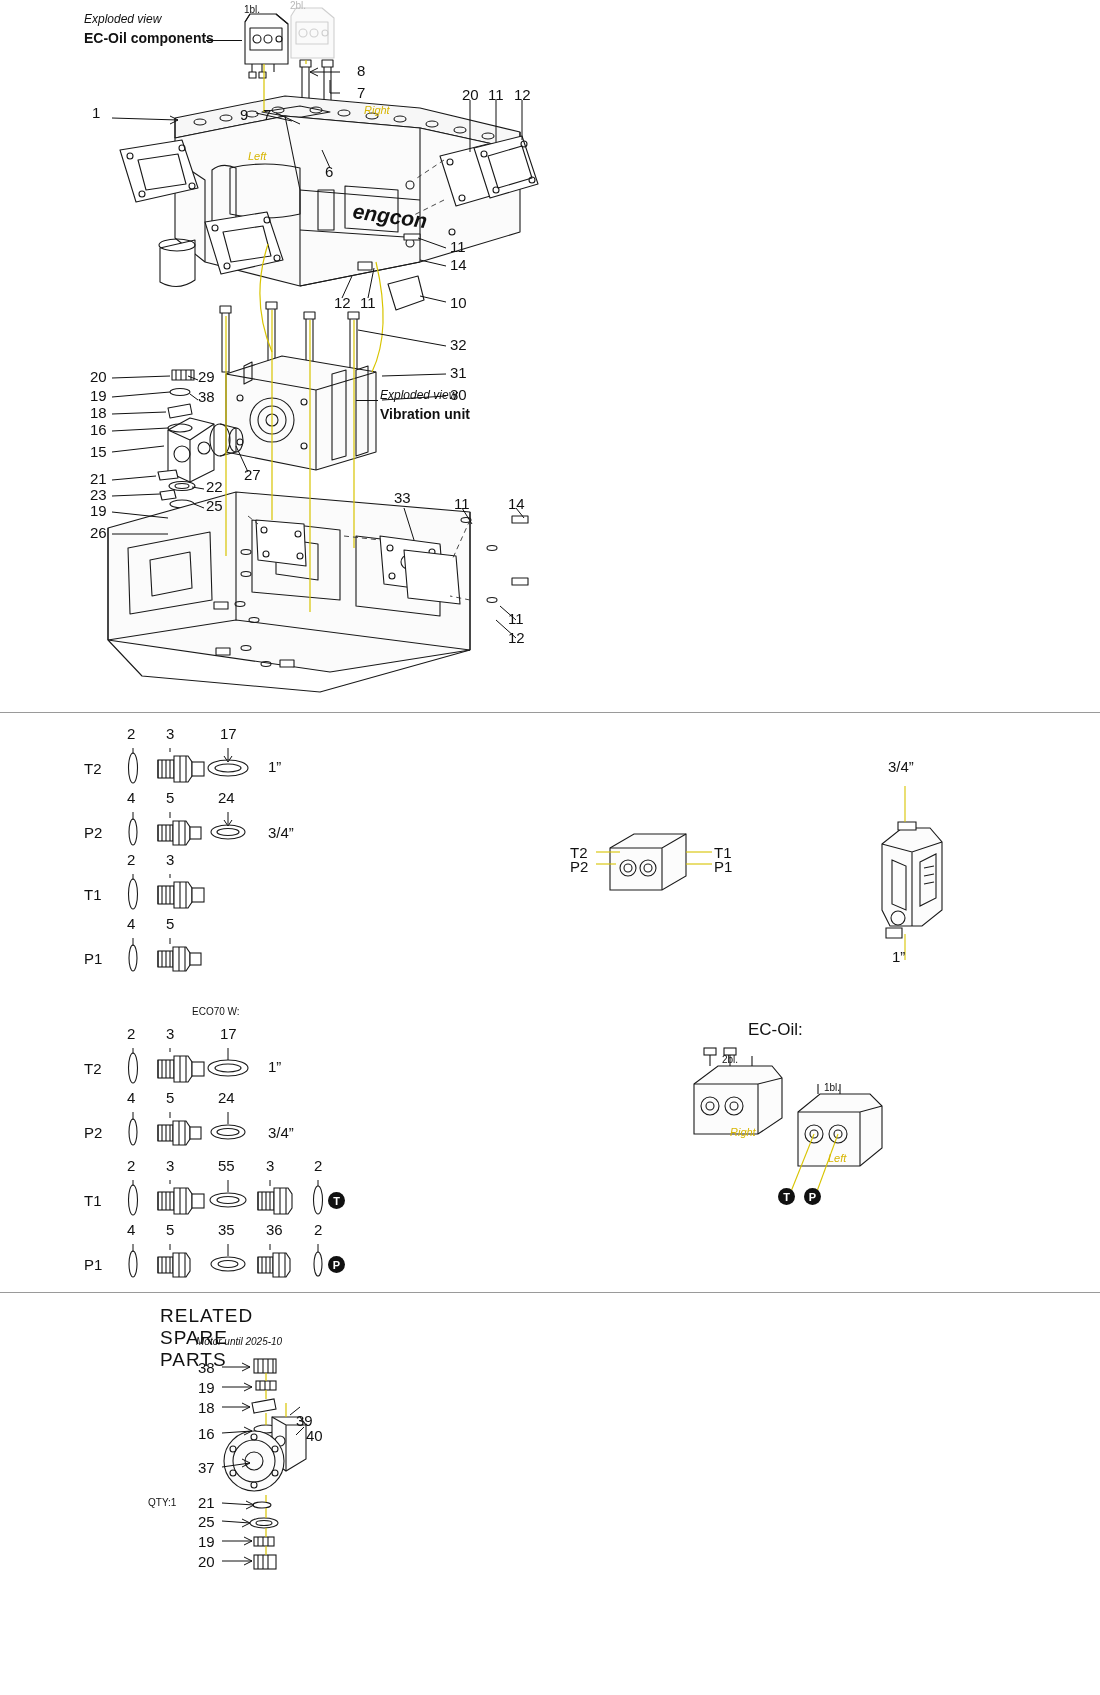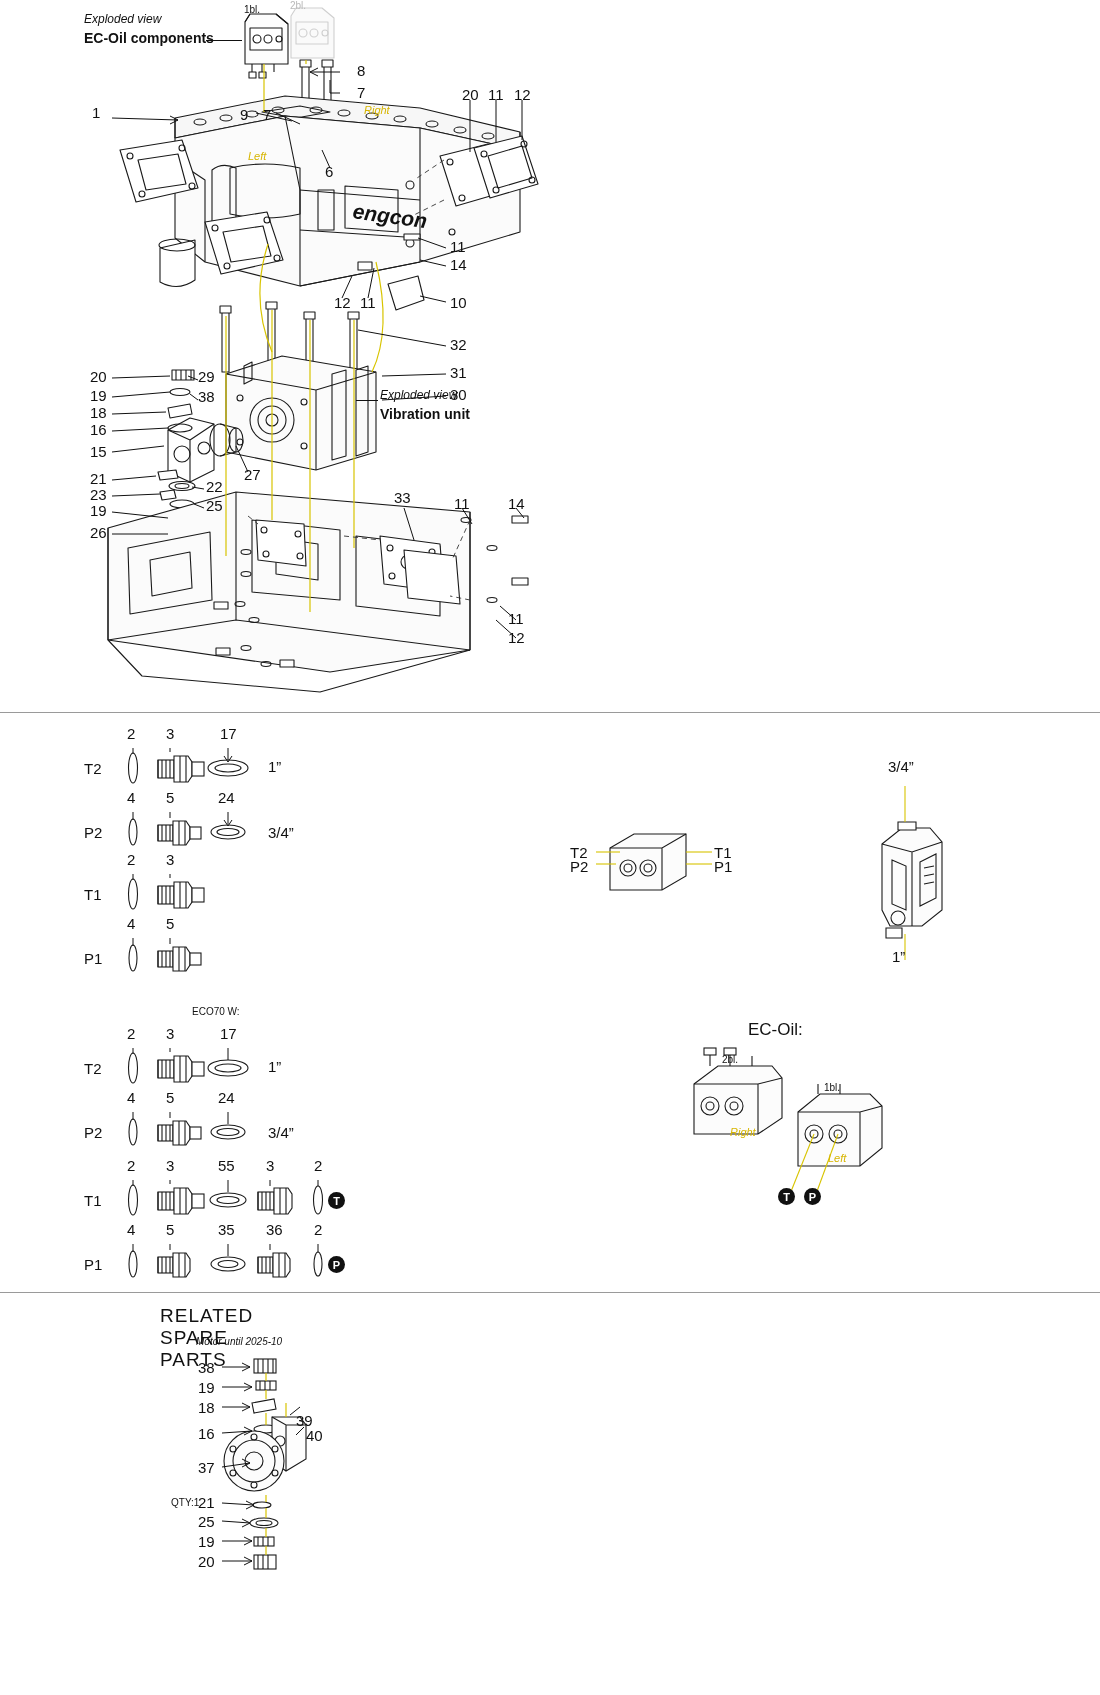--- a/index.html
+++ b/index.html
@@ -622,21 +622,21 @@
     <div class="yellowtxt" style="position:absolute;left:828px;top:1152px;">Left</div>
     <div class="circ-badge" style="left:778px;top:1188px;">T</div>
     <div class="circ-badge" style="left:804px;top:1188px;">P</div>
   </div>
 
   <div class="sec-div" style="top:1292px;"></div>
 
   <div class="grp">
     <div class="ttl" style="left:160px;top:1305px;">RELATED SPARE PARTS</div>
     <div class="lbl small" style="left:196px;top:1336px;font-style:italic;">Motor until 2025-10</div>
-    <div class="lbl tiny" style="left:171px;top:1497px;">QTY:1</div>
+    <div class="lbl tiny" style="left:148px;top:1497px;">QTY:1</div>
 
     <svg width="1100" height="280" style="top:1355px;">
       <g fill="none" stroke="#1a1a1a" stroke-width="1.1">
 
         <rect x="254" y="4" width="22" height="14" fill="#fff"></rect>
         <path d="M258,4 L258,18 M263,4 L263,18 M268,4 L268,18 M273,4 L273,18"></path>
 
         <rect x="256" y="26" width="20" height="9" fill="#fff"></rect>
         <path d="M260,26 L260,35 M265,26 L265,35 M270,26 L270,35"></path>
 

